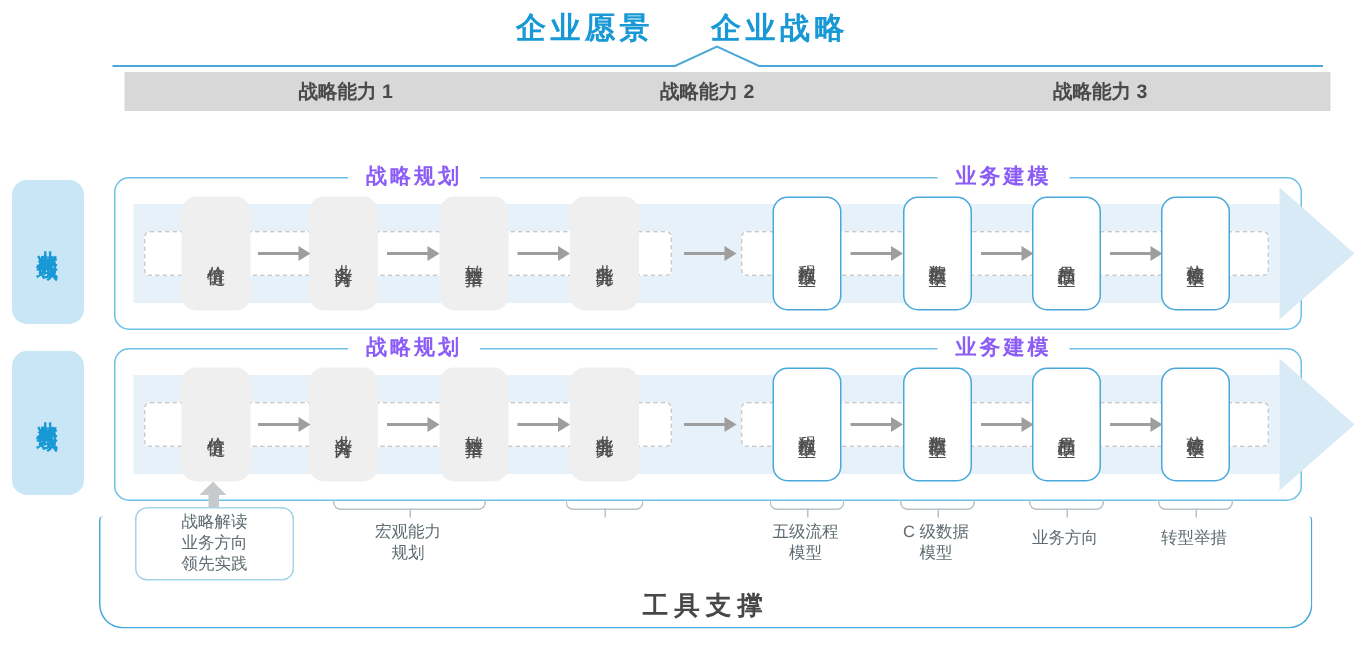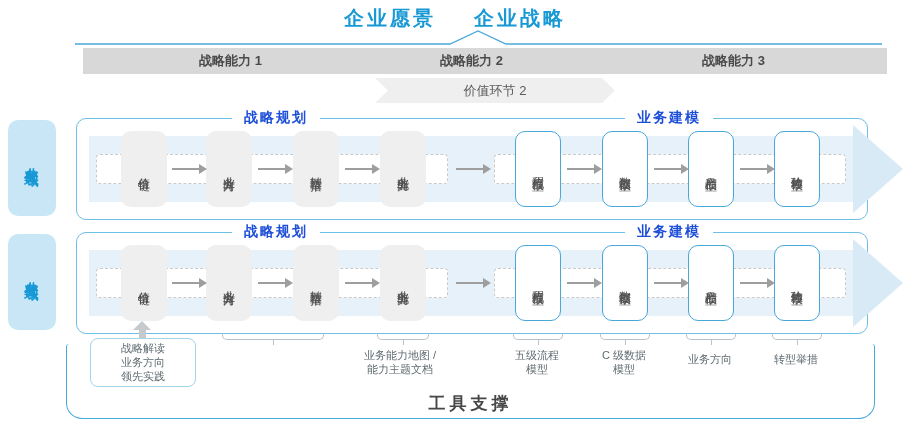--- a/index.html
+++ b/index.html
@@ -22,21 +22,21 @@
 
   
   .domain{position:absolute;left:8px;width:48px;height:96px;background:#c8e6f6;border-radius:10px;
           display:flex;align-items:center;justify-content:center;writing-mode:vertical-lr;
           font-size:14px;font-weight:bold;color:#1899d6;letter-spacing:2px;}
 
   
   .row{position:absolute;left:76px;width:790px;height:100px;border:1.2px solid #6cc0e8;
        border-radius:10px;background:#fff;}
   .legend{position:absolute;top:-10px;transform:translateX(-50%);background:#fff;padding:0 12px;
-          font-size:14px;font-weight:bold;color:#1d4ed8;letter-spacing:2px;z-index:5;white-space:nowrap;}
+          font-size:14px;font-weight:bold;color:#8b5cf6;letter-spacing:2px;z-index:5;white-space:nowrap;}
   .band{position:absolute;left:12px;top:17px;width:764px;height:66px;background:#e6f1fa;z-index:1;}
   .bandhead{position:absolute;left:776px;top:6px;width:0;height:0;z-index:1;
             border-top:44px solid transparent;border-bottom:44px solid transparent;border-left:50px solid #d9eaf7;}
   .dashseg{position:absolute;top:35px;height:30px;width:352px;background:#fff;
            border:1px dashed #c9c9c9;border-radius:4px;z-index:2;box-sizing:border-box;}
   .dash-a{left:19px;} .dash-b{left:417px;}
   .nbox{position:absolute;top:12px;width:46px;height:76px;border-radius:10px;z-index:3;
         display:flex;align-items:center;justify-content:center;writing-mode:vertical-rl;
         font-size:12px;color:#4f4f4f;letter-spacing:1px;line-height:1;box-sizing:border-box;}
   .nbox.gray{background:#efefef;}
@@ -81,21 +81,20 @@
     <span>企业战略</span>
   </div>
   <svg class="apex" width="910" height="48">
     <polyline points="75,44 450,44 478,31 506,44 882,44" fill="none" stroke="#4aa8d8" stroke-width="1.3"></polyline>
   </svg>
 
   <div class="capbar" style="left:83px;width:295px;">战略能力 1</div>
   <div class="capbar" style="left:363px;width:217px;">战略能力 2</div>
   <div class="capbar" style="left:580px;width:307px;">战略能力 3</div>
 
-  <div class="valseg notch" style="left:375px;width:240px;">价值环节 2</div>
 
   <div class="domain" style="top:120px;">业务领域 1</div>
   <div class="domain" style="top:234px;">业务领域 2</div>
 
   <div class="row" style="top:118px;">
     <div class="legend" style="left:199px;">战略规划</div>
     <div class="legend" style="left:592px;">业务建模</div>
     <div class="band"></div>
     <div class="bandhead"></div>
     <div class="dashseg dash-a"></div>
@@ -147,22 +146,22 @@
   <div class="brace" style="left:600px;width:48px;"></div>
   <div class="brace" style="left:686px;width:48px;"></div>
   <div class="brace" style="left:772px;width:48px;"></div>
 
   <div class="toolbox"></div>
 
   <span class="uparrow"></span>
   <div class="practice">战略解读
 业务方向
 领先实践</div>
-  <div class="blabel" style="left:330px;width:140px;">业务能力地图 /
-能力主题文档</div>
+  <div class="blabel" style="left:212px;width:120px;">宏观能力
+规划</div>
   <div class="blabel" style="left:487px;width:100px;">五级流程
 模型</div>
   <div class="blabel" style="left:574px;width:100px;">C 级数据
 模型</div>
   <div class="blabel" style="left:660px;width:100px;top:352px;">业务方向</div>
   <div class="blabel" style="left:746px;width:100px;top:352px;">转型举措</div>
   <div class="tool-label">工具支撑</div>
 
 </div>
 

